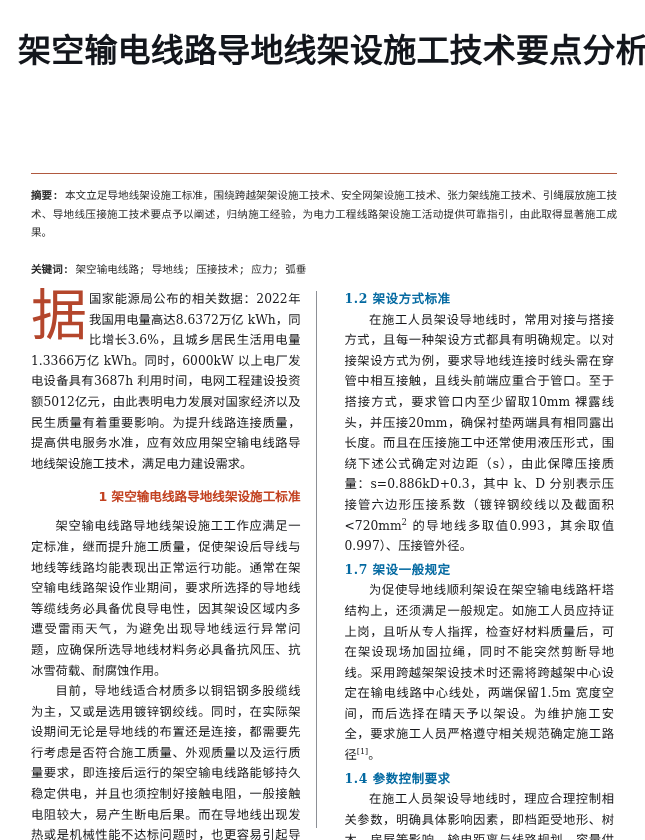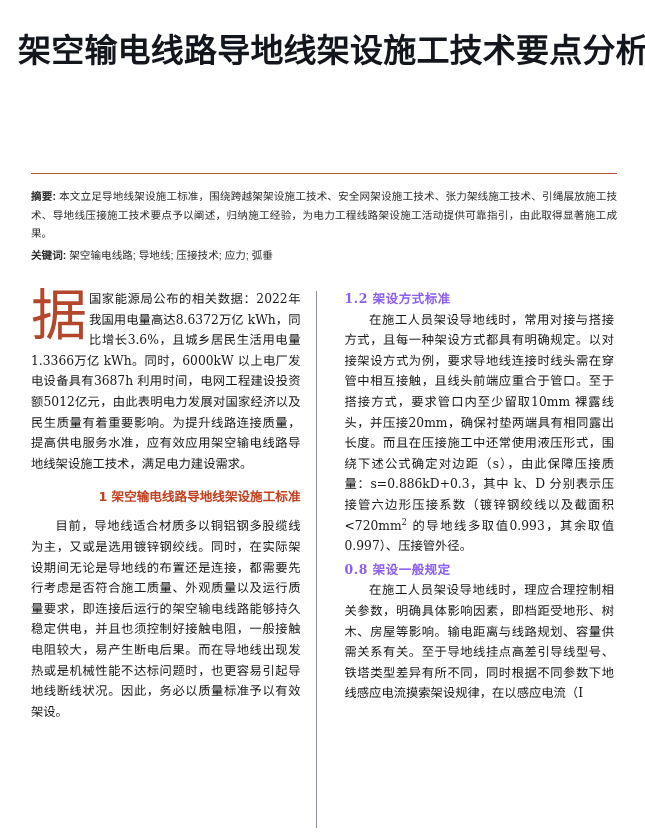--- a/index.html
+++ b/index.html
@@ -31,34 +31,34 @@
   }
 
   
   .abstract-block {
     margin: 107px 28px 0 31px;
     border-top: 1.6px solid #b0593f;
     padding-top: 13px;
   }
   .abstract-para,
   .keywords-para {
-    font-family: Liberation Sans, sans-serif;
+    font-family: Liberation Mono, monospace;
     font-size: 10.6px;
     line-height: 18.6px;
     color: #2b2b2b;
     text-align: justify;
     text-justify: inter-ideograph;
     margin: 0;
   }
   .abstract-para .lead,
   .keywords-para .lead {
     font-weight: bold;
   }
   .keywords-para {
-    margin-top: 3px;
+    margin-top: 18px;
   }
 
   
   .columns {
     position: absolute;
     top: 289px;
     left: 31px;
     width: 583px;
     height: 545px;
     display: flex;
@@ -98,21 +98,21 @@
     font-weight: bold;
     line-height: 20px;
     color: #c2401f;
     margin: 13px 0 9px 0;
     text-align: right;
   }
   h3.sub-head {
     font-size: 12.4px;
     font-weight: bold;
     line-height: 20.6px;
-    color: #8b5cf6;
+    color: #0369a1;
     margin: 3px 0 0 0;
     letter-spacing: 0.6px;
   }
   h3.sub-head.first { margin-top: 0; }
 
   
   .dropcap-para {
     position: relative;
   }
   .dropcap {
@@ -148,31 +148,34 @@
 
 <div class="columns">
 
   <div class="col col-left">
 
     <p class="body dropcap-para"><span class="dropcap">据</span><span>国家能源局公布的相关数据：2022年我国用电量高达8.6372万亿 kWh，同比增长3.6%，且城乡居民生活用电量1.3366万亿 kWh。同时，6000kW 以上电厂发电设备具有3687h 利用时间，电网工程建设投资额5012亿元，由此表明电力发展对国家经济以及民生质量有着重要影响。为提升线路连接质量，提高供电服务水准，应有效应用架空输电线路导地线架设施工技术，满足电力建设需求。</span></p>
 
     <h2 class="sec-head">1 架空输电线路导地线架设施工标准</h2>
 
 
+    <p class="body indent">架空输电线路导地线架设施工工作应满足一定标准，继而提升施工质量，促使架设后导线与地线等线路均能表现出正常运行功能。通常在架空输电线路架设作业期间，要求所选择的导地线等缆线务必具备优良导电性，因其架设区域内多遭受雷雨天气，为避免出现导地线运行异常问题，应确保所选导地线材料务必具备抗风压、抗冰雪荷载、耐腐蚀作用。</p>
 
     <p class="body indent">目前，导地线适合材质多以铜铝钢多股缆线为主，又或是选用镀锌钢绞线。同时，在实际架设期间无论是导地线的布置还是连接，都需要先行考虑是否符合施工质量、外观质量以及运行质量要求，即连接后运行的架空输电线路能够持久稳定供电，并且也须控制好接触电阻，一般接触电阻较大，易产生断电后果。而在导地线出现发热或是机械性能不达标问题时，也更容易引起导地线断线状况。因此，务必以质量标准予以有效架设。</p>
   </div>
 
   <div class="col-divider"></div>
 
   <div class="col col-right">
 
     <h3 class="sub-head first">1.2 架设方式标准</h3>
 
     <p class="body indent"><span>在施工人员架设导地线时，常用对接与搭接方式，且每一种架设方式都具有明确规定。以对接架设方式为例，要求导地线连接时线头需在穿管中相互接触，且线头前端应重合于管口。至于搭接方式，要求管口内至少留取10mm 裸露线头，并压接20mm，确保衬垫两端具有相同露出长度。而且在压接施工中还常使用液压形式，围绕下述公式确定对边距（s），由此保障压接质量：</span><span>s=0.886kD+0.3</span><span>，其中 k、D 分别表示压接管六边形压接系数（镀锌钢绞线以及截面积 &lt;720mm</span><span class="sup-unit">2</span><span> 的导地线多取值0.993，其余取值0.997）、压接管外径。</span></p>
 
-    <h3 class="sub-head">0.8 架设一般规定</h3>
+    <h3 class="sub-head">1.7 架设一般规定</h3>
 
+    <p class="body indent"><span>为促使导地线顺利架设在架空输电线路杆塔结构上，还须满足一般规定。如施工人员应持证上岗，且听从专人指挥，检查好材料质量后，可在架设现场加固拉绳，同时不能突然剪断导地线。采用跨越架架设技术时还需将跨越架中心设定在输电线路中心线处，两端保留1.5m 宽度空间，而后选择在晴天予以架设。为维护施工安全，要求施工人员严格遵守相关规范确定施工路径</span><sup class="cite">[1]</sup><span>。</span></p>
 
+    <h3 class="sub-head">1.4 参数控制要求</h3>
 
     <p class="body indent"><span>在施工人员架设导地线时，理应合理控制相关参数，明确具体影响因素，即档距受地形、树木、房屋等影响。输电距离与线路规划、容量供需关系有关。至于导地线挂点高差引导线型号、铁塔类型差异有所不同，同时根据不同参数下地线感应电流摸索架设规律，在以感应电流（I</span></p>
   </div>
 </div>
 
 </body></html>

